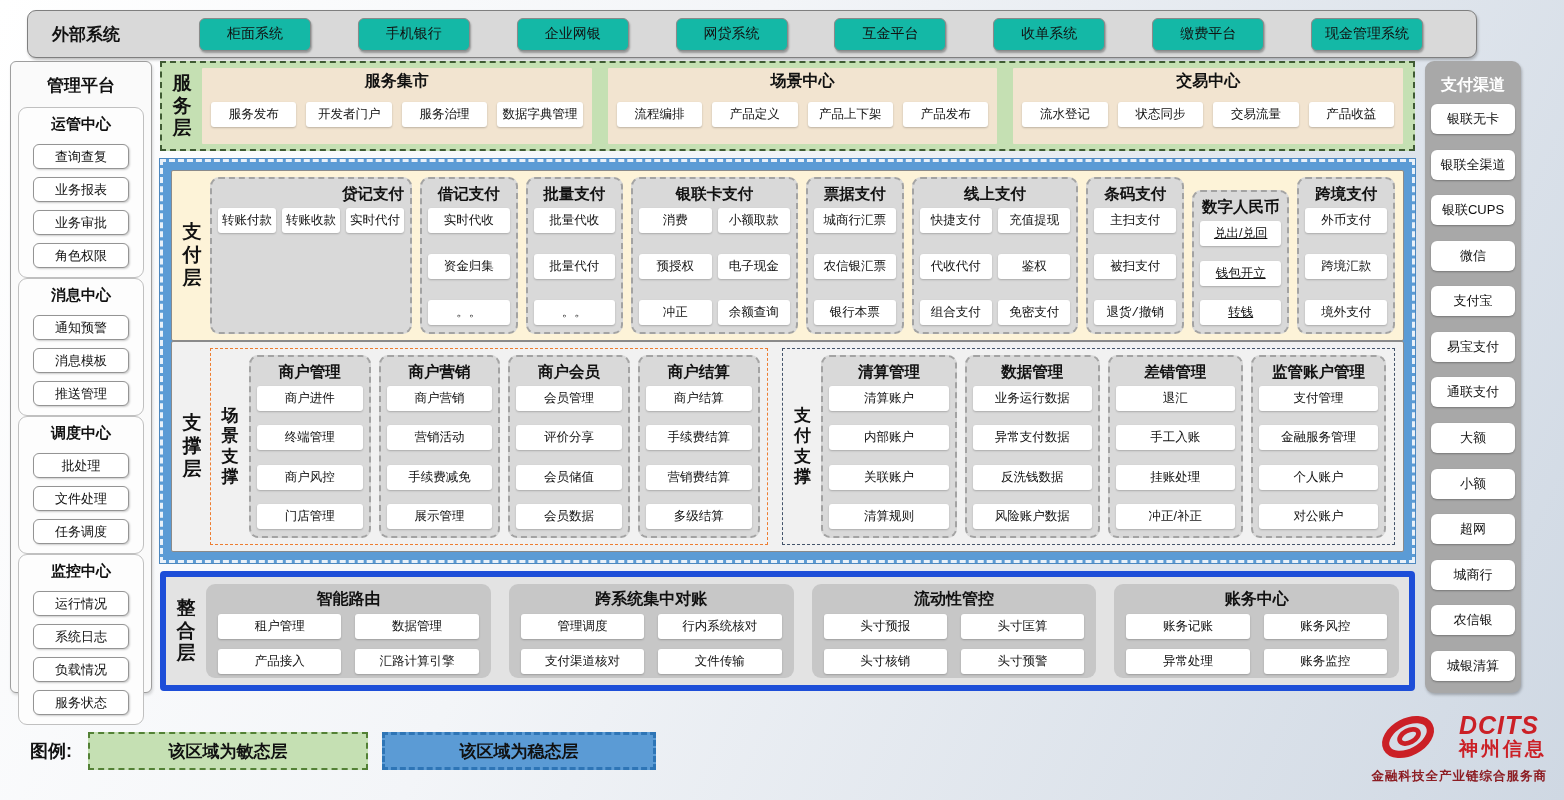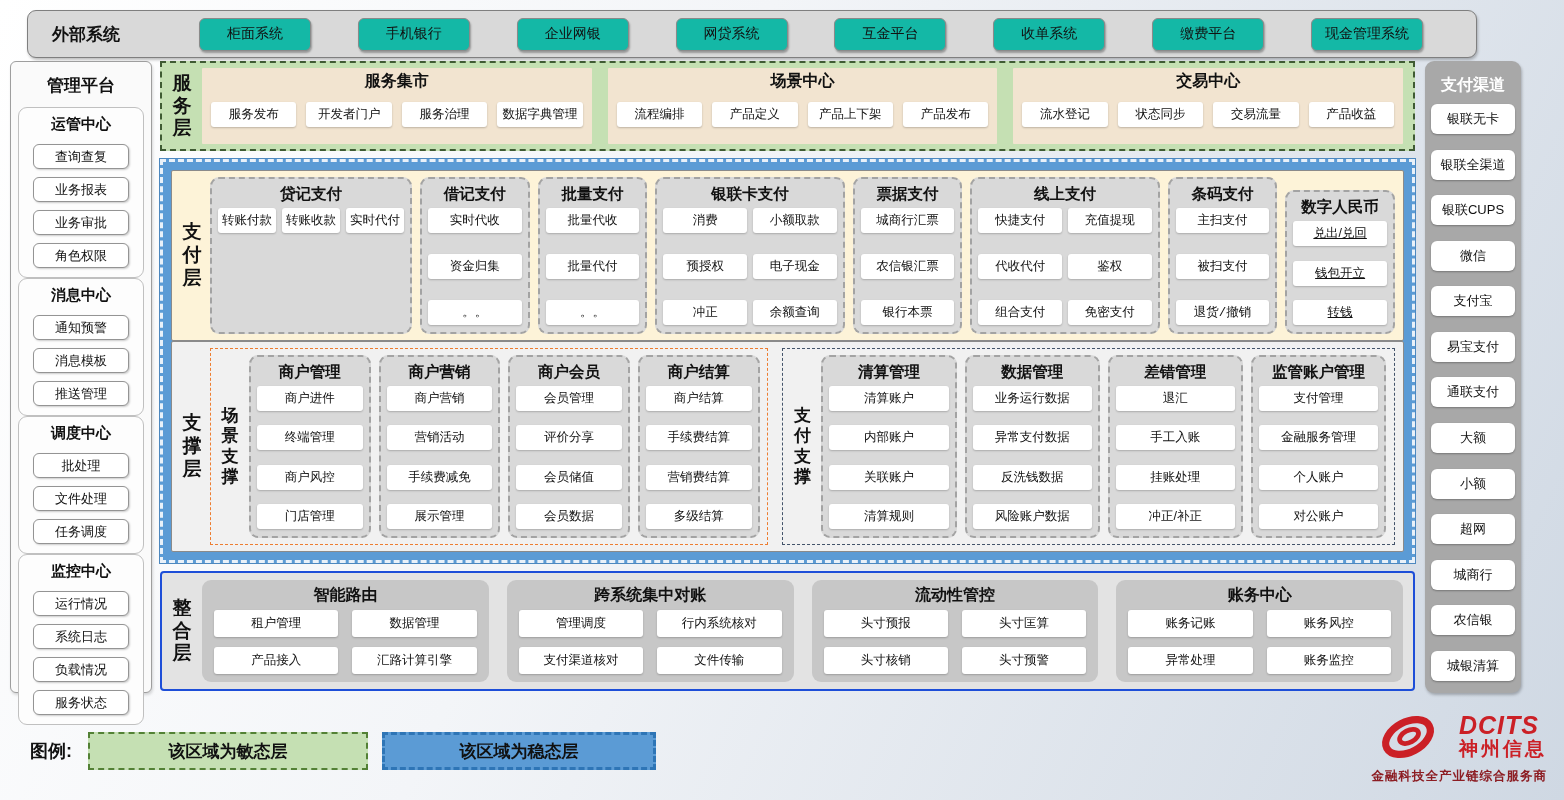--- a/index.html
+++ b/index.html
@@ -66,21 +66,21 @@
   .pay-col-title { font-weight:bold; font-size:15.5px; text-align:center; white-space:nowrap; margin-bottom:3px; }
   .pay-grid { flex:1; display:grid; gap:8px 6px; align-content:space-between; }
 
   .sup { height:212px; background:#f1f1f1; }
   .sup-regions { flex:1; display:flex; gap:14px; margin-left:6px; }
   .sup-region { display:flex; border:1.5px dashed #888; padding:6px 8px; gap:8px; }
   .sup-region .vlabel { font-size:17px; width:22px; }
   .sup-col { flex:1; }
 
   
-  .intg { height:120px; background:#e3e3e3; border:2px solid #1d4ed8; border-radius:4px;
+  .intg { height:120px; background:#e3e3e3; border:6px solid #1d4ed8; border-radius:4px;
     display:flex; padding:7px 10px 7px 8px; }
   .intg-groups { flex:1; display:flex; gap:18px; margin-left:8px; }
   .intg-group { flex:1; background:#c7c7c7; border-radius:9px; padding:3px 12px 8px; display:flex; flex-direction:column; }
   .intg-group-title { font-weight:bold; font-size:16px; text-align:center; padding:2px 0 4px; }
   .intg-grid { flex:1; display:grid; grid-template-columns:1fr 1fr; gap:10px 14px; }
 
   
   .chan { width:96px; height:632px; background:#a8a8a8; border-radius:9px; padding:8px 6px 12px;
     display:flex; flex-direction:column; flex:none; box-shadow:1px 2px 3px rgba(0,0,0,.25); }
   .chan-title { color:#fff; font-weight:bold; font-size:16px; text-align:center; padding:6px 0 8px; }
@@ -191,21 +191,21 @@
                 <div class="white-btn">产品收益</div>
               </div>
             </div>
           </div>
       </section>
 
       <section class="stable">
         <div class="panel pay">
           <div class="vlabel">支付层</div>
           <div class="pay-cols" id="pay-cols">
-              <div class="pay-col" style="flex: 1 1 0%;">
+              <div class="pay-col" style="flex: 1 1 0%; align-items: flex-end;">
                 <div class="pay-col-title">贷记支付</div>
                 <div class="pay-grid" style="grid-template-columns: repeat(3, 1fr);">
                   <div class="white-btn">转账付款</div>
                   <div class="white-btn">转账收款</div>
                   <div class="white-btn">实时代付</div>
                 </div>
               </div>
               <div class="pay-col" style="flex: 1 1 0%;">
                 <div class="pay-col-title">借记支付</div>
                 <div class="pay-grid" style="grid-template-columns: repeat(1, 1fr);">
@@ -259,20 +259,28 @@
                   <div class="white-btn">被扫支付</div>
                   <div class="white-btn">退货/撤销</div>
                 </div>
               </div>
               <div class="pay-col" style="flex: 1 1 0%; margin-top: 13px;">
                 <div class="pay-col-title">数字人民币</div>
                 <div class="pay-grid" style="grid-template-columns: repeat(1, 1fr); text-decoration: underline;">
                   <div class="white-btn">兑出/兑回</div>
                   <div class="white-btn">钱包开立</div>
                   <div class="white-btn">转钱</div>
+                </div>
+              </div>
+              <div class="pay-col" style="flex: 1 1 0%;">
+                <div class="pay-col-title">跨境支付</div>
+                <div class="pay-grid" style="grid-template-columns: repeat(1, 1fr);">
+                  <div class="white-btn">外币支付</div>
+                  <div class="white-btn">跨境汇款</div>
+                  <div class="white-btn">境外支付</div>
                 </div>
               </div>
             </div>
         </div>
         <div class="panel sup">
           <div class="vlabel">支撑层</div>
           <div class="sup-regions" id="sup-regions">
               <div class="sup-region" style="border-color: rgb(237, 125, 49); flex: 1 1 0%;">
                 <div class="vlabel">场景支撑</div>
                 <div class="pay-col sup-col">

